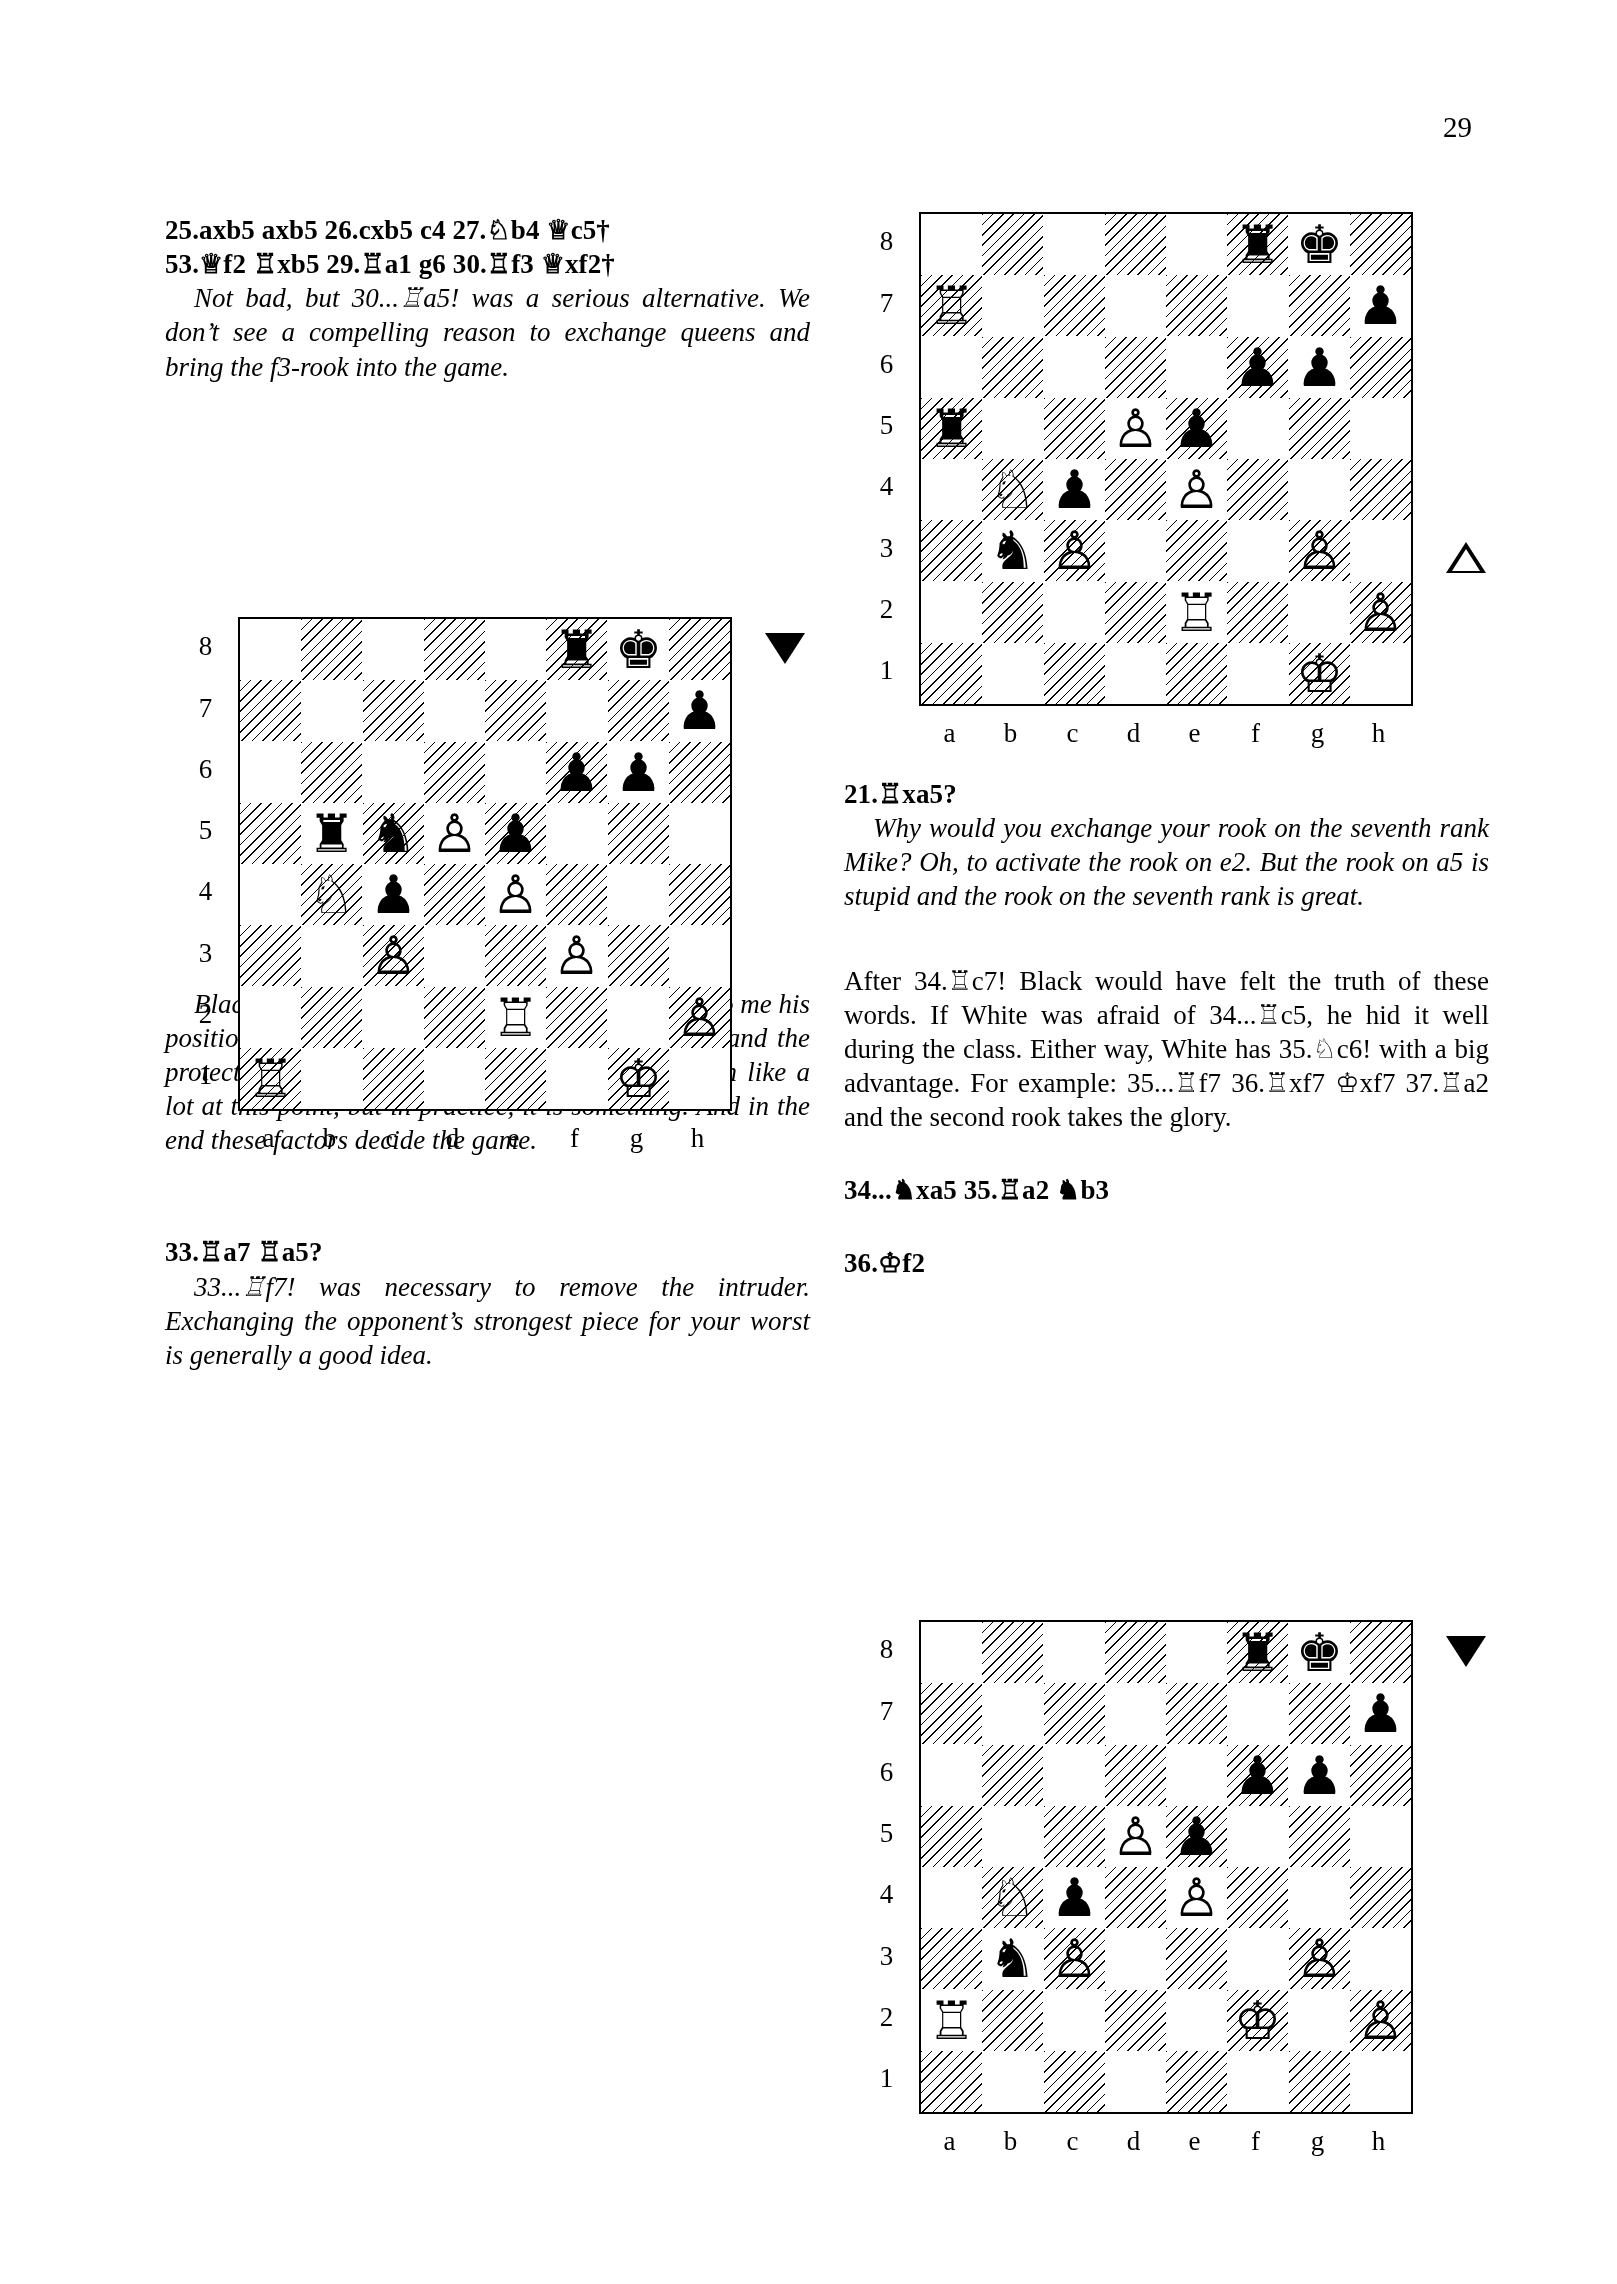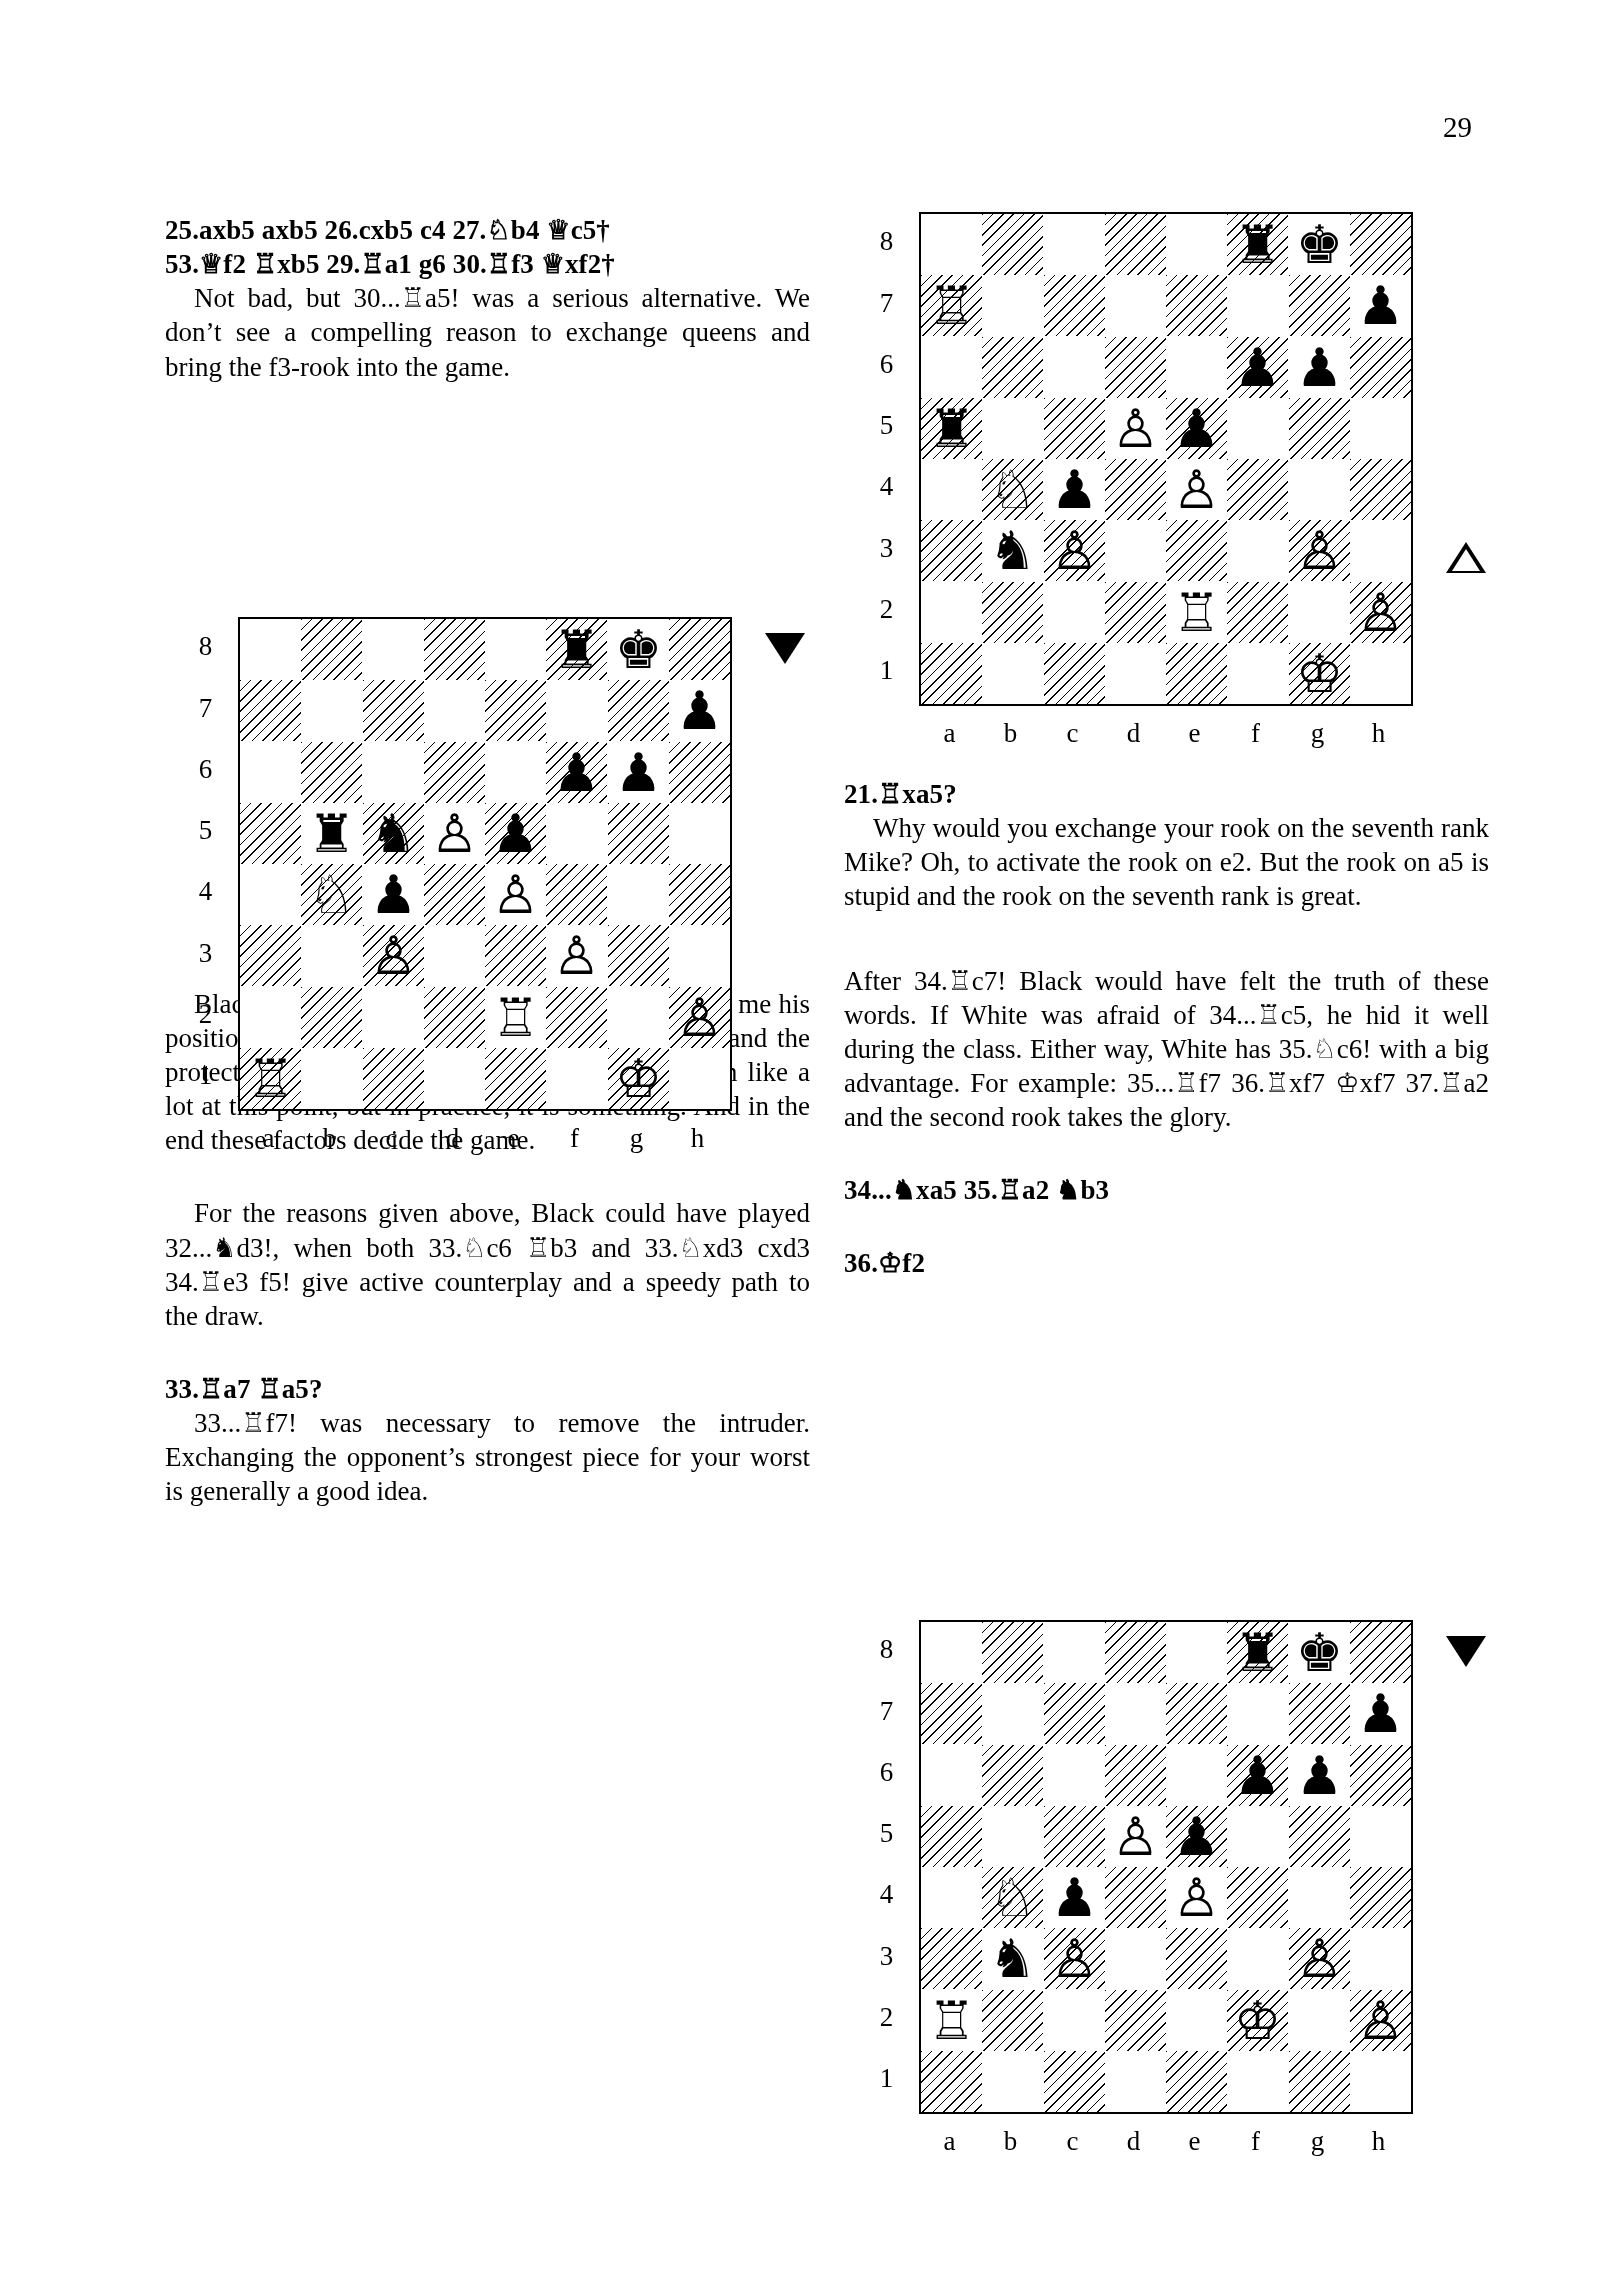--- a/index.html
+++ b/index.html
@@ -51,21 +51,21 @@
   .col-left  { left: 165px; }
   .col-right { left: 844px; }
 
   p, .movehdr {
     margin: 0;
     font-size: 27px;
     line-height: 1.265;
     text-align: justify;
     text-justify: inter-word;
   }
-  p.indent { text-indent: 29px; }
+  p.indent { text-indent: 29px; font-style: italic; }
   p.noindent { text-indent: 0; }
 
   .movehdr {
     font-weight: bold;
     text-align: left;
     letter-spacing: 0.1px;
   }
   .movehdr.spread { text-align: justify; }
   .block-gap-lg { height: 39px; }
   .block-gap-xl { height: 50px; }
@@ -168,21 +168,20 @@
     <div class="movehdr">53.♕f2 ♖xb5 29.♖a1 g6 30.♖f3 ♕xf2†</div>
     <p class="indent">Not bad, but 30...♖a5! was a serious alternative. We don’t see a compelling reason to exchange queens and bring the f3-rook into the game.</p>
 
     <div class="block-gap-lg"></div>
 
     <div style="height:564px"></div>
 
     <p class="indent">Black does not “have to” do anything here, but to me his position is marginally worse. White has the a-file and the protected passed pawn on d5. This might not seem like a lot at this point, but in practice, it is something. And in the end these factors decide the game.</p>
 
     <div class="block-gap-lg"></div>
-    <p class="indent">For the reasons given above, Black could have played 32...♞d3!, when both 33.♘c6 ♖b3 and 33.♘xd3 cxd3 34.♖e3 f5! give active counterplay and a speedy path to the draw.</p>
 
     <div class="block-gap-lg"></div>
     <div class="movehdr">33.♖a7 ♖a5?</div>
     <p class="indent">33...♖f7! was necessary to remove the intruder. Exchanging the opponent’s strongest piece for your worst is generally a good idea.</p>
   </div>
 
   <div class="col col-right">
 
     <div style="height:564px"></div>
 

